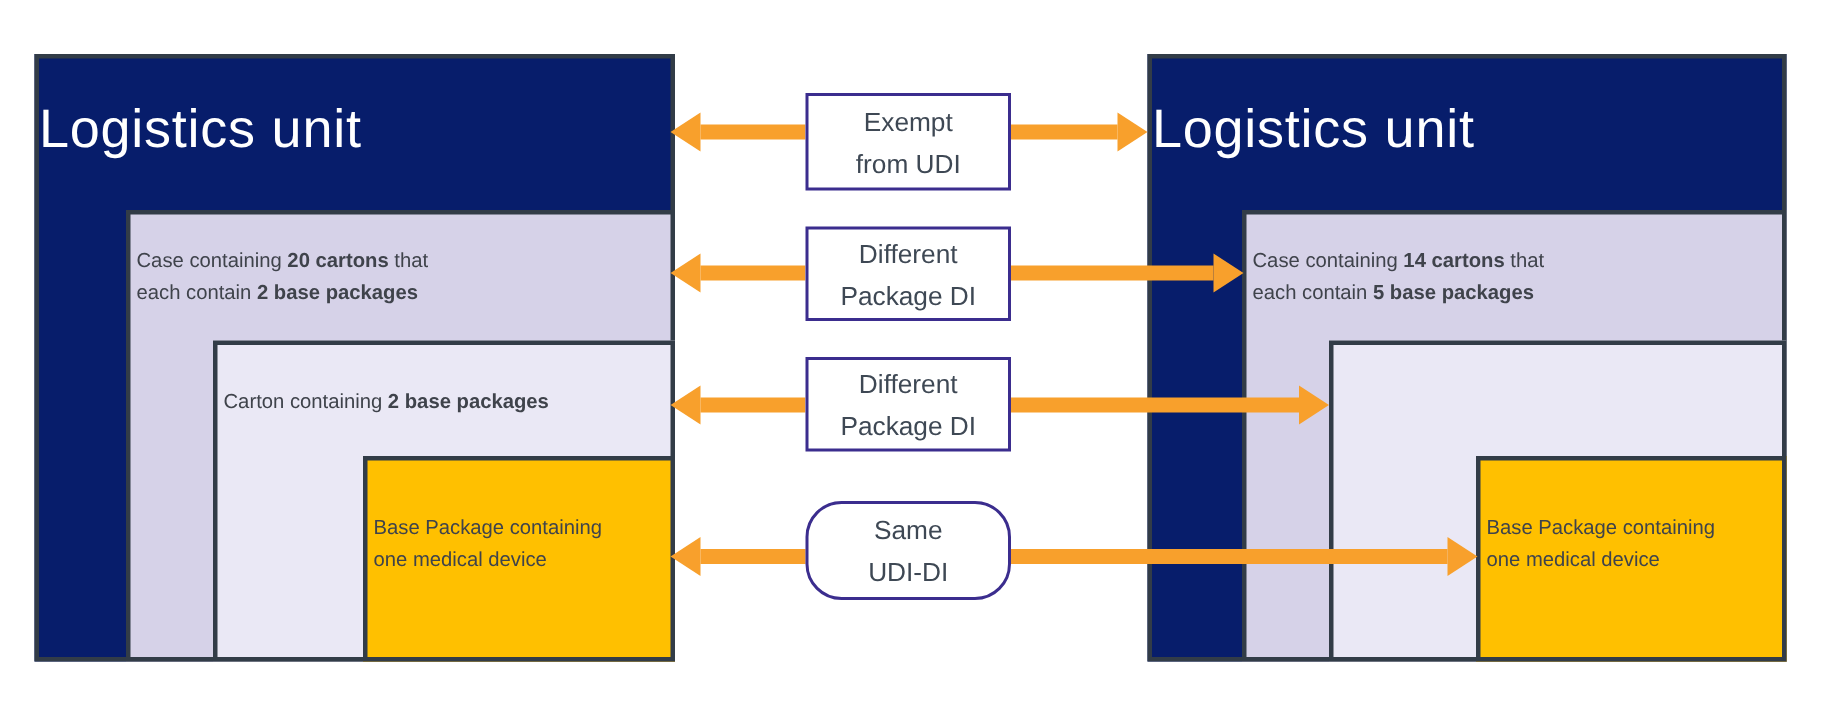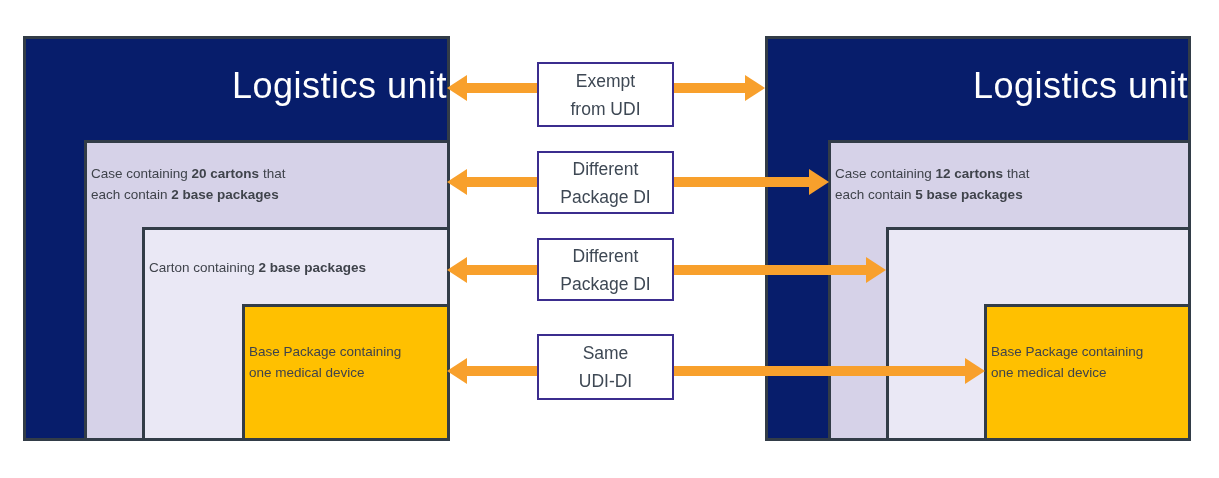--- a/index.html
+++ b/index.html
@@ -8,21 +8,21 @@
     font-family:"Liberation Sans",sans-serif;overflow:hidden;
   }
   
   .unit{
     position:absolute;top:36px;height:405px;background:#071d6b;
     border:3px solid #323c47;box-sizing:border-box;
   }
   .unit.left{left:23px;width:427px;}
   .unit.right{left:765px;width:426px;}
   .unit-title{
-    position:absolute;top:26px;left:0;right:0;text-align:right;
+    position:absolute;top:26px;left:0;right:0;text-align:left;
     color:#ffffff;font-size:36px;font-weight:400;letter-spacing:.5px;
   }
   
   .box{
     position:absolute;right:-3px;bottom:-3px;
     border:3px solid #323c47;box-sizing:border-box;
   }
   .case-box{left:58px;top:101px;background:#d6d2e8;}
   .unit.right .case-box{left:60px;}
   .carton-box{left:55px;top:84px;background:#eae8f5;}
@@ -39,21 +39,21 @@
   
   .connector-label{
     position:absolute;left:537px;width:137px;background:#ffffff;
     border:2px solid #3b2d8e;box-sizing:border-box;z-index:5;
     display:flex;align-items:center;justify-content:center;text-align:center;
     color:#3e4854;font-size:17.5px;line-height:1.6;white-space:pre-line;
   }
   .lbl-1{top:62px;height:65px;}
   .lbl-2{top:151px;height:63px;}
   .lbl-3{top:238px;height:63px;}
-  .lbl-4{top:334px;height:66px;}
+  .lbl-4{top:334px;height:66px;border-radius:24px;}
   
   .arrow{position:absolute;display:flex;align-items:center;height:26px;z-index:4;}
   .arrow .shaft{flex:1;height:10px;background:#f8a02c;}
   .tri{width:0;height:0;border-top:13px solid transparent;border-bottom:13px solid transparent;}
   .tri-left{border-right:20px solid #f8a02c;}
   .tri-right{border-left:20px solid #f8a02c;}
   .ar-l{left:447px;width:90px;}
   .ar-r{left:673px;}
   .row-1{top:75px;}
   .row-2{top:169px;}
@@ -80,21 +80,21 @@
           <div class="box-text">Base Package containing
 one medical device</div>
         </div>
       </div>
     </div>
   </section>
 
   <section class="unit right">
     <div class="unit-title">Logistics unit</div>
     <div class="box case-box">
-      <div class="box-text"><span>Case containing </span><span class="seg-b">12 cartons</span><span> that
+      <div class="box-text"><span>Case containing </span><span class="seg-b">14 cartons</span><span> that
 each contain </span><span class="seg-b">5 base packages</span></div>
       <div class="box carton-box">
         <div class="box base-box">
           <div class="box-text">Base Package containing
 one medical device</div>
         </div>
       </div>
     </div>
   </section>
 

